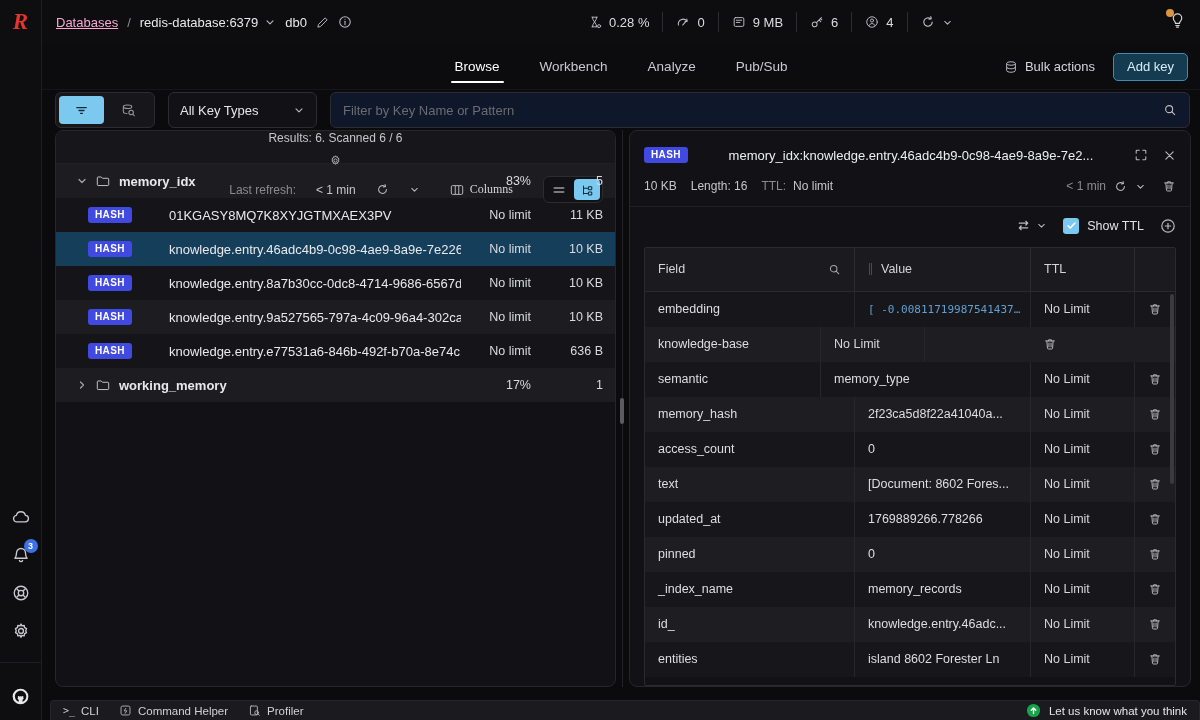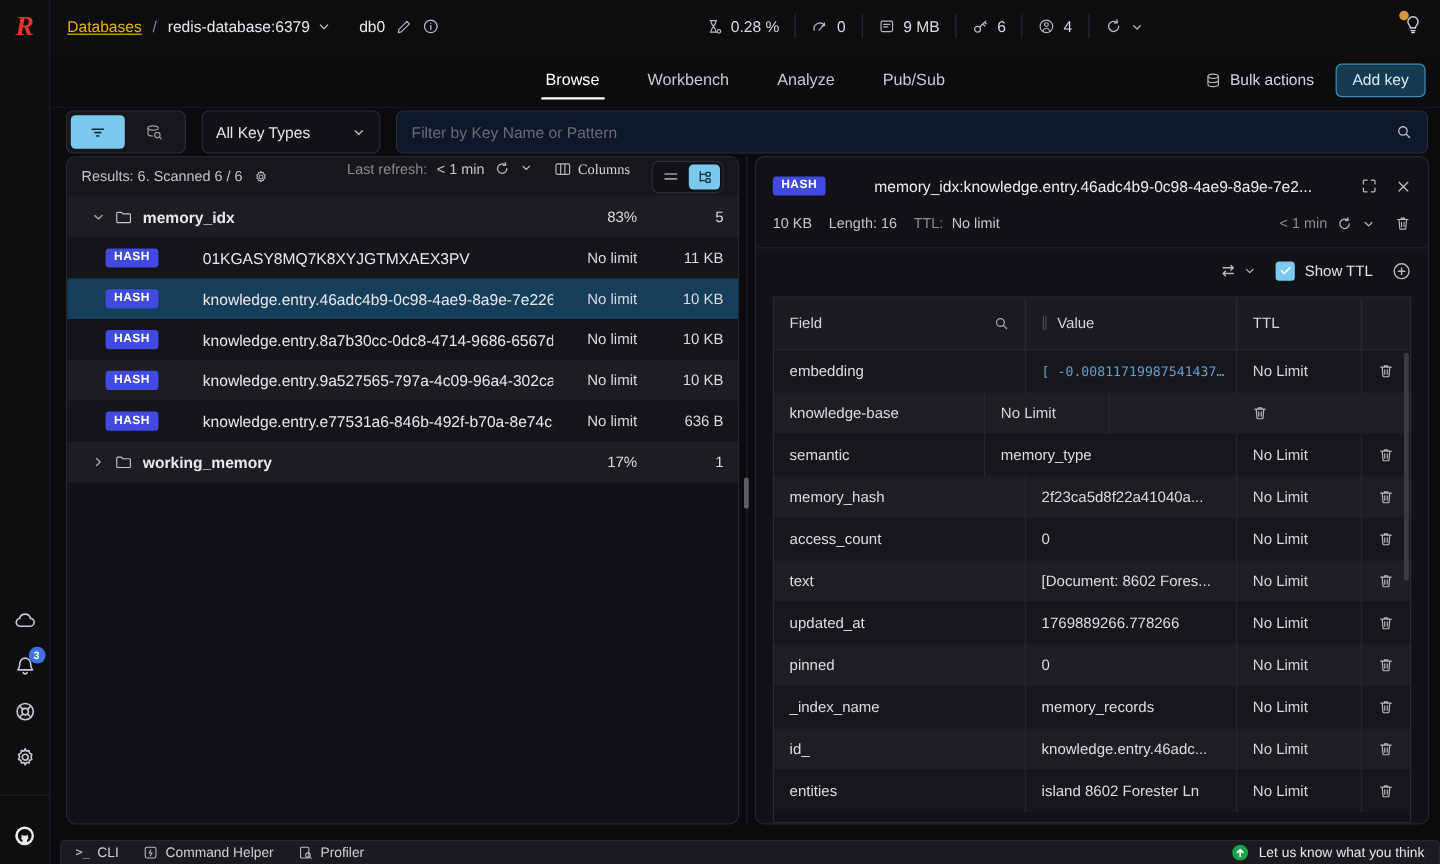--- a/index.html
+++ b/index.html
@@ -32,24 +32,24 @@
   .rail{position:absolute;left:0;top:0;width:42px;height:720px;background:#0e0e10;border-right:1px solid #1e1e22;display:flex;flex-direction:column;align-items:center;}
   .logo{margin-top:10px;font-family:"Liberation Serif",serif;font-style:italic;font-weight:bold;font-size:23px;color:var(--logo-red);line-height:1;}
   .rail-bottom{margin-top:auto;display:flex;flex-direction:column;align-items:center;gap:20px;width:100%;padding-bottom:14px;}
   .rail-btn{position:relative;color:#c9c9cf;cursor:pointer;}
   .rail-badge{position:absolute;top:-7px;right:-8px;background:var(--notif-blue);color:#fff;font-size:9px;font-weight:bold;width:14px;height:14px;border-radius:50%;display:flex;align-items:center;justify-content:center;}
   .rail-div{width:100%;height:1px;background:#1e1e22;margin:2px 0 4px;}
 
   
   .topbar{position:absolute;left:42px;top:0;width:1158px;height:44px;display:flex;align-items:center;padding:0 14px;background:#0d0d10;}
   .crumbs{display:flex;align-items:center;gap:9px;}
-  .crumb-link{color:#eab308;text-decoration:underline;cursor:pointer;}
+  .crumb-link{color:#f9a8d4;text-decoration:underline;cursor:pointer;}
   .crumb-sep{color:var(--txt3);}
   .db-select{display:flex;align-items:center;gap:6px;cursor:pointer;}
-  .db-index{margin-left:14px;display:flex;align-items:center;gap:9px;}
+  .db-index{display:flex;align-items:center;gap:9px;}
   .stats{position:absolute;left:533px;top:0;height:44px;display:flex;align-items:center;}
   .stat{display:flex;align-items:center;gap:7px;padding:0 13px;height:20px;border-right:1px solid #2b2b30;color:var(--txt2);}
   .stat:last-child{border-right:none;}
   .stat .val{color:#dcdce0;}
   .bulb-wrap{margin-left:auto;position:relative;cursor:pointer;}
   .bulb-dot{position:absolute;left:-3px;top:-3px;width:8px;height:8px;border-radius:50%;background:var(--notif-orange);}
 
   
   .tabbar{position:absolute;left:42px;top:44px;width:1158px;height:46px;border-bottom:1px solid #161619;background:#0c0c0f;}
   .tabs{position:absolute;left:0;right:0;top:0;height:100%;display:flex;justify-content:center;align-items:center;gap:40px;}
@@ -71,22 +71,22 @@
   .searchbox input::placeholder{color:#6b6b72;}
 
   
   .panel{position:absolute;top:130px;height:557px;background:var(--panel);border:1px solid var(--panel-border);border-radius:8px;overflow:hidden;}
   .panel.left{left:55px;width:561px;}
   .panel.right{left:629px;width:562px;display:flex;flex-direction:column;}
   .split{position:absolute;left:622px;top:130px;width:1px;height:557px;background:#222227;}
   .split-grip{position:absolute;left:620px;top:398px;width:4px;height:26px;border-radius:2px;background:#5b5b62;cursor:col-resize;}
 
   
-  .list-header{height:33px;display:flex;align-items:center;padding:0 12px;gap:9px;border-bottom:1px solid var(--line);background:#17171b;font-size:12px;color:var(--txt2);}
-  .lh-right{margin-left:auto;display:flex;align-items:flex-start;gap:8px;}
+  .list-header{height:33px;display:flex;align-items:center;padding:0 12px;gap:9px;border-bottom:1px solid var(--line);background:#17171b;font-size:12px;color:var(--txt2);flex-direction:column;}
+  .lh-right{margin-left:auto;display:flex;align-items:center;gap:20px;}
   .lbl-dim{color:var(--txt3);}
   .columns-btn{display:flex;align-items:center;gap:6px;margin-left:10px;color:#d5d5da;cursor:pointer;font-family:Liberation Serif, serif;}
   .view-toggle{margin-left:10px;border:1px solid #2c2c31;border-radius:6px;display:flex;padding:2px;gap:2px;background:#121216;}
   .vt-btn{width:26px;height:21px;border-radius:4px;display:flex;align-items:center;justify-content:center;color:#9a9aa0;cursor:pointer;}
   .vt-btn.active{background:var(--accent-blue);color:#10293a;}
 
   .tree-row{height:34px;display:flex;align-items:center;padding:0 12px;cursor:pointer;}
   .tree-row:nth-child(even){background:#151519;}
   .tree-row:nth-child(odd){background:#1d1d21;}
   .tree-row.selected{background:var(--selected-row);}

